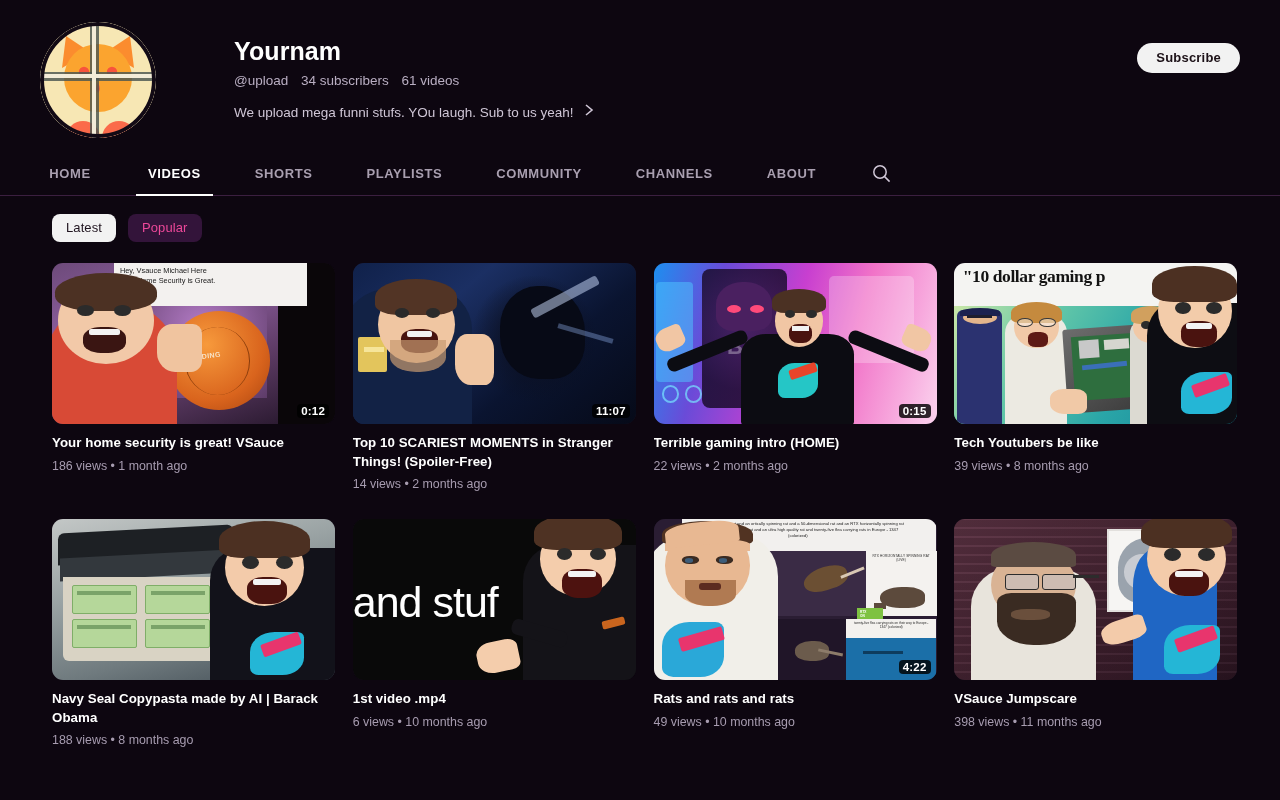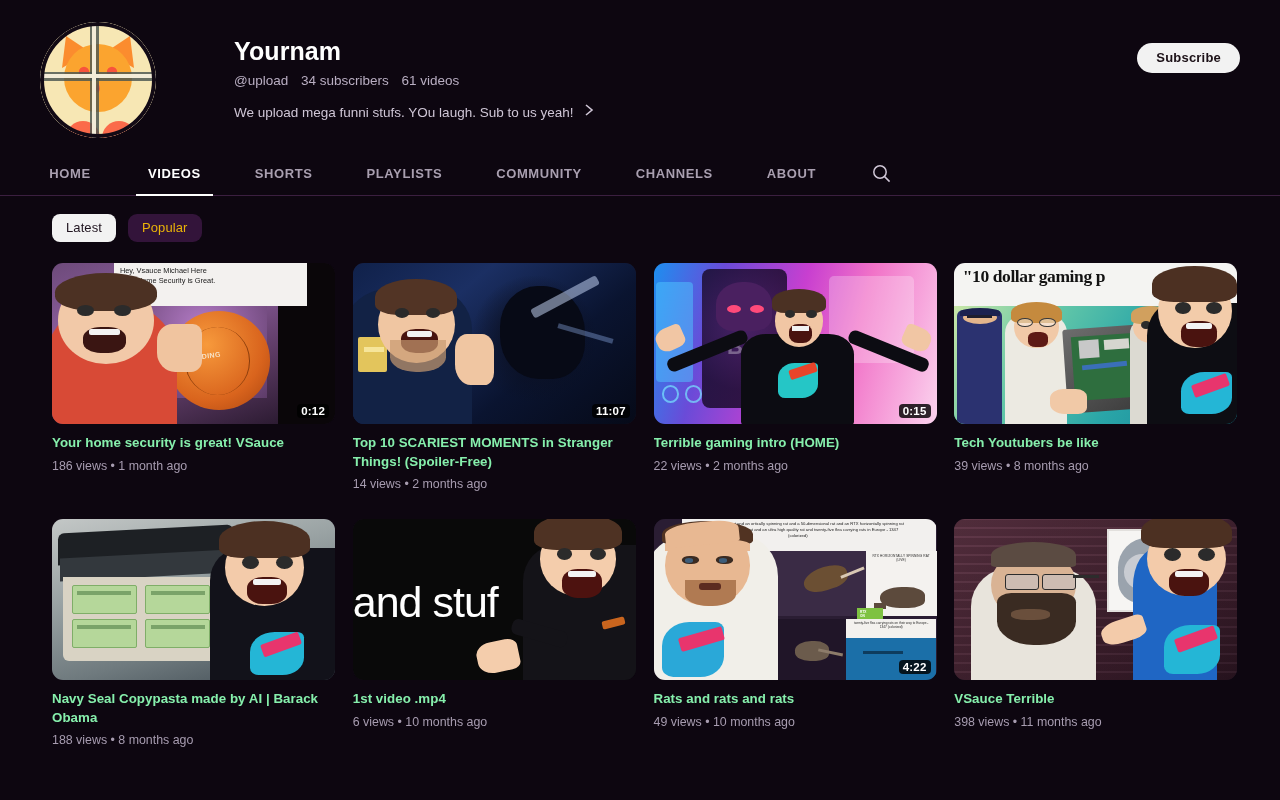--- a/index.html
+++ b/index.html
@@ -156,21 +156,21 @@
     border-radius: 8px;
     font-size: 13px;
     font-weight: 500;
     line-height: 28px;
     cursor: pointer;
     border: none;
     font-family: "Liberation Sans", sans-serif;
     letter-spacing: .1px;
   }
   .chip.active { background: #f2f2f2; color: #20141f; }
-  .chip.inactive { background: #33143a; color: #eab308; border-radius: 9px; }
+  .chip.inactive { background: #33143a; color: #ec4899; }
 
   
   #video-grid {
     padding: 21px 40px 0 52px;
     display: grid;
     grid-template-columns: repeat(4, 1fr);
     column-gap: 15px;
     row-gap: 26px;
   }
   .video-card { cursor: pointer; width: 283px; }
@@ -196,21 +196,21 @@
     border-radius: 4px;
     letter-spacing: .2px;
     z-index: 20;
   }
 
   .video-title {
     margin-top: 10px;
     font-size: 13.3px;
     font-weight: bold;
     line-height: 18.5px;
-    color: #86efac;
+    color: #ffffff;
     max-height: 38px;
     overflow: hidden;
     letter-spacing: .05px;
   }
   .video-stats {
     margin-top: 5px;
     font-size: 12.4px;
     color: #a79cb0;
     line-height: 17px;
   }
@@ -541,17 +541,17 @@
         <div class="face-blob" style="left:74%;top:18%;width:6%;height:8%;background:#2b2b2b;"></div>
         <div class="face-blob" style="left:86%;top:18%;width:6%;height:8%;background:#2b2b2b;"></div>
         <div style="position:absolute;left:76%;top:31%;width:14%;height:17%;background:#4a130f;border-radius:40%;"></div>
         <div style="position:absolute;left:78%;top:32%;width:10%;height:4%;background:#f3f3f3;border-radius:2px;"></div>
         <div style="position:absolute;left:74%;top:66%;width:20%;height:30%;background:#24b6d6;border-radius:46% 12% 40% 16%;"></div>
         <div style="position:absolute;left:78%;top:70%;width:15%;height:9%;background:#e8356d;transform:rotate(-20deg);border-radius:2px;"></div>
         <div style="position:absolute;left:52%;top:62%;width:16%;height:14%;background:#f3cbaa;border-radius:40% 20% 30% 40%;transform:rotate(-18deg);"></div>
       </div>
 
     </div>
-    <div class="video-title">VSauce Terrible</div>
+    <div class="video-title">VSauce Jumpscare</div>
     <div class="video-stats">398 views • 11 months ago</div>
   </div>
 
 </div>
 
 </body></html>

